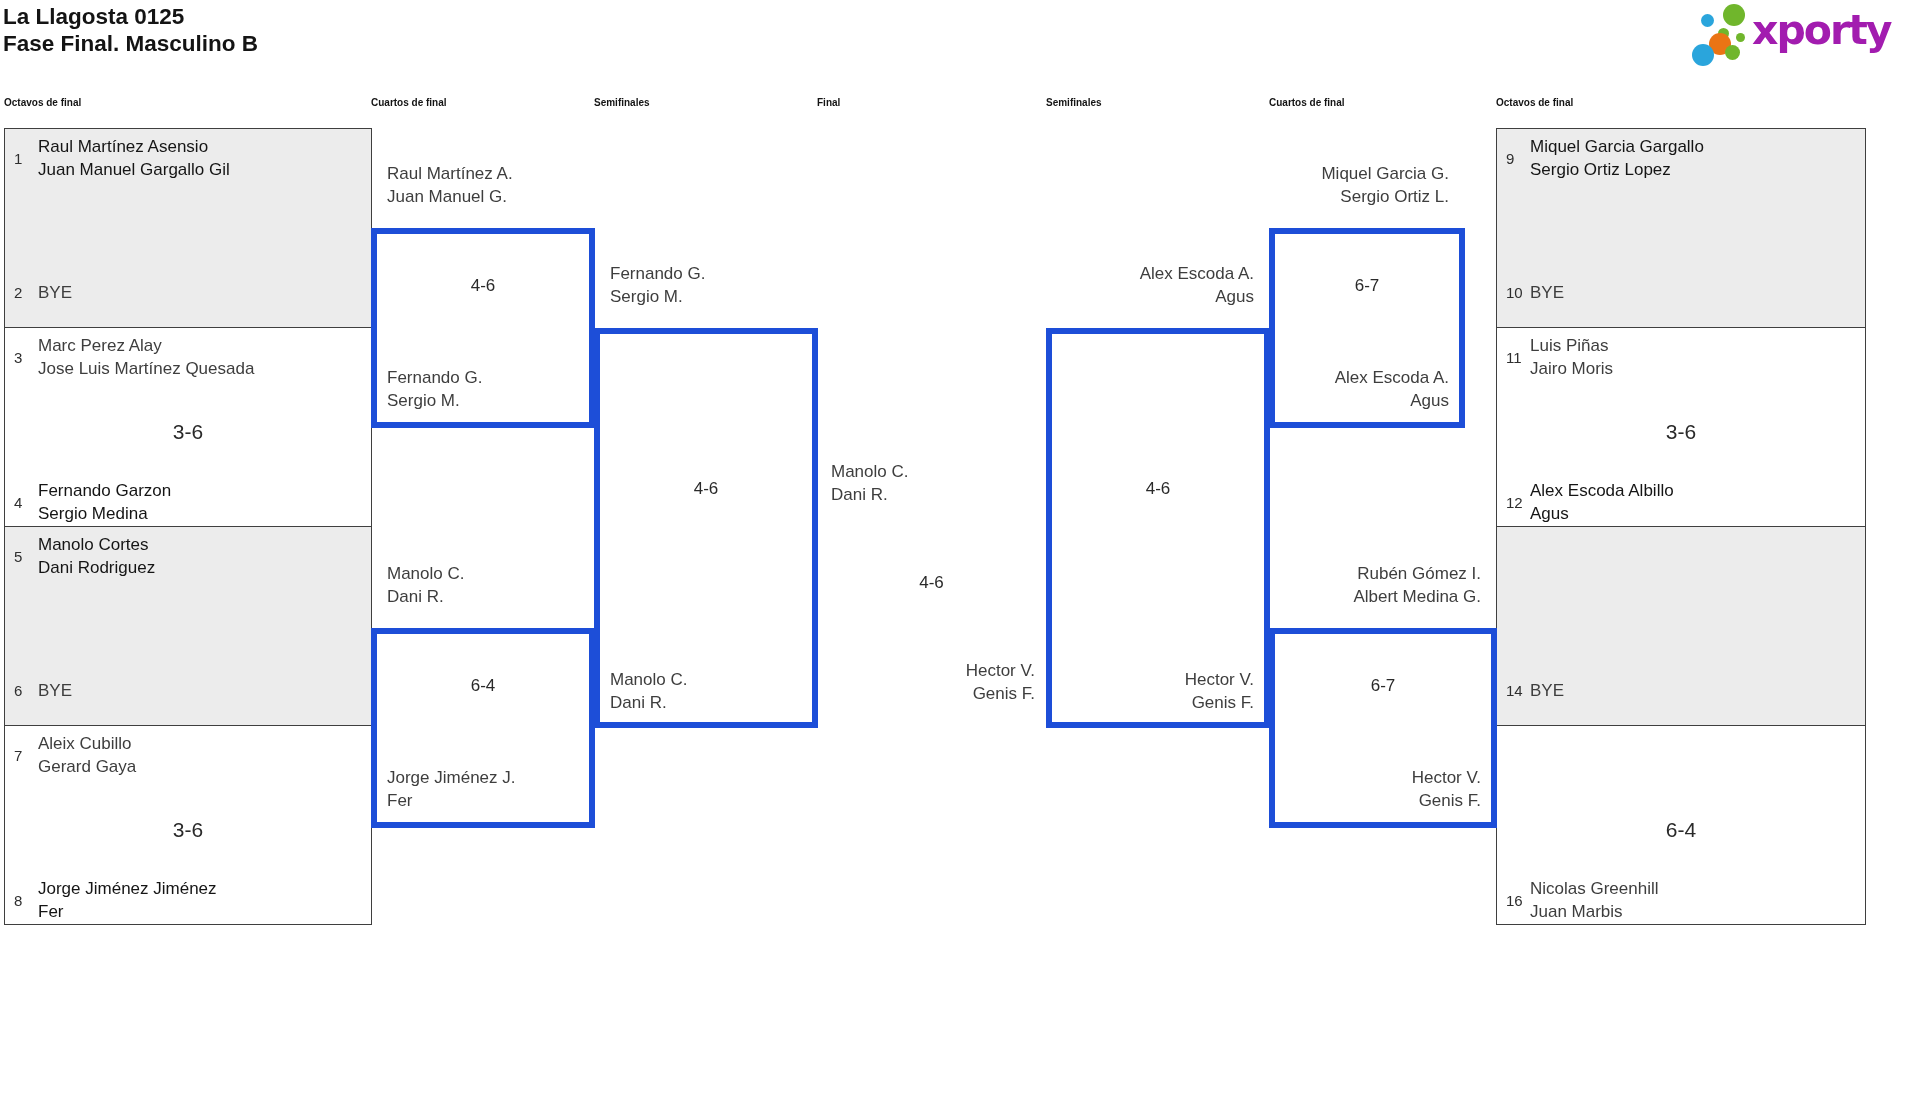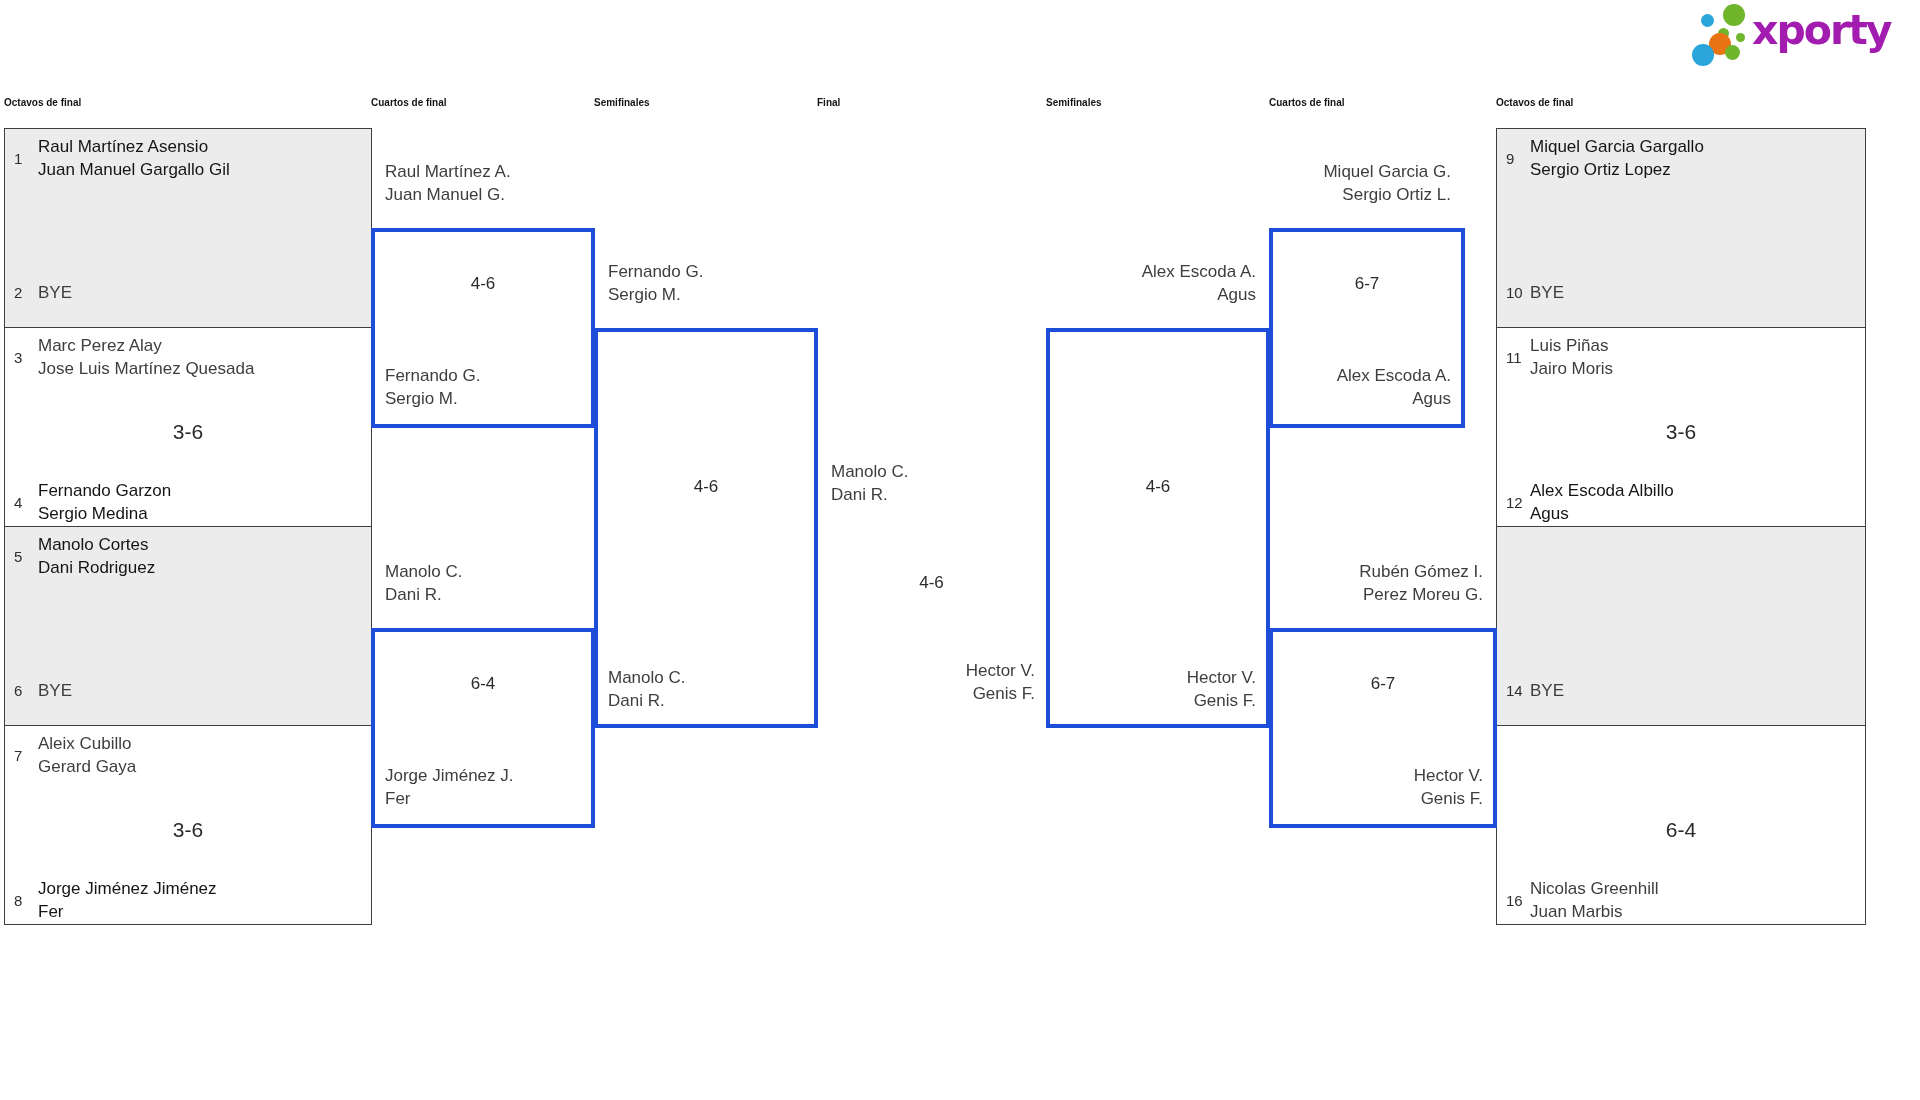--- a/index.html
+++ b/index.html
@@ -17,21 +17,21 @@
   
   .roundh{position:absolute;top:97px;font-size:10px;font-weight:bold;color:#141414;
           text-align:left;}
 
   
   .r16col{position:absolute;}
   .r16m{position:relative;height:200px;border:1px solid #3f3f3f;box-sizing:border-box;
         margin-top:-1px;background:#fff;}
   .r16m.first{margin-top:0;}
   .r16m.gray{background:#ececec;}
-  .box{position:absolute;border:4px solid #1d4ed8;box-sizing:border-box;background:transparent;}
+  .box{position:absolute;border:6px solid #1d4ed8;box-sizing:border-box;background:transparent;}
   .noborder{position:absolute;}
 
   
   .entry{position:absolute;left:9px;right:6px;display:flex;align-items:center;}
   .entry.eA{top:6px;}
   .entry.eB{top:151px;}
   .entry.bye{top:152px;}
   .seed{width:24px;flex:none;font-size:15px;color:#2e2e2e;}
   .names{flex:1;font-size:17px;line-height:23px;color:#3e3e3e;}
   .names span{display:block;}
@@ -54,20 +54,24 @@
   .sf-score{top:145px;}
   .fin-a{left:14px;top:132px;}
   .fin-b{right:11px;top:331px;text-align:right;}
   .fin-score{top:245px;}
 </style>
 </head>
 <body>
 
 <div class="page">
 
+  <div class="title">
+    <div>La Llagosta 0125</div>
+    <div>Fase Final. Masculino B</div>
+  </div>
 
   <div class="logo">
     <div class="dot" style="left: 13px; top: 14px; width: 13px; height: 13px; background-color: rgb(42, 165, 220);"></div>
     <div class="dot" style="left: 35px; top: 4px; width: 22px; height: 22px; background-color: rgb(112, 182, 44);"></div>
     <div class="dot" style="left: 30px; top: 28px; width: 11px; height: 11px; background-color: rgb(112, 182, 44);"></div>
     <div class="dot" style="left: 21px; top: 33px; width: 22px; height: 22px; background-color: rgb(234, 116, 20);"></div>
     <div class="dot" style="left: 48px; top: 33px; width: 9px; height: 9px; background-color: rgb(112, 182, 44);"></div>
     <div class="dot" style="left: 4px; top: 44px; width: 22px; height: 22px; background-color: rgb(42, 165, 220);"></div>
     <div class="dot" style="left: 37px; top: 45px; width: 15px; height: 15px; background-color: rgb(112, 182, 44);"></div>
     <div class="brandtext" style="color: #a21caf;">xporty</div>
@@ -235,21 +239,21 @@
     </div>
     <div class="scoreline qf-score">6-7</div>
     <div class="slot qf-botR win">
       <span>Alex Escoda A.</span>
         <span>Agus</span>
     </div>
   </div>
   <div class="box" style="left:1269px;top:628px;width:228px;height:200px;">
     <div class="slot aboveR">
       <span>Rubén Gómez I.</span>
-        <span>Perez Moreu G.</span>
+        <span>Albert Medina G.</span>
     </div>
     <div class="scoreline qf-score">6-7</div>
     <div class="slot qf-botR win">
       <span>Hector V.</span>
         <span>Genis F.</span>
     </div>
   </div>
 
   <div class="box" style="left:594px;top:328px;width:224px;height:400px;">
     <div class="slot aboveL">

